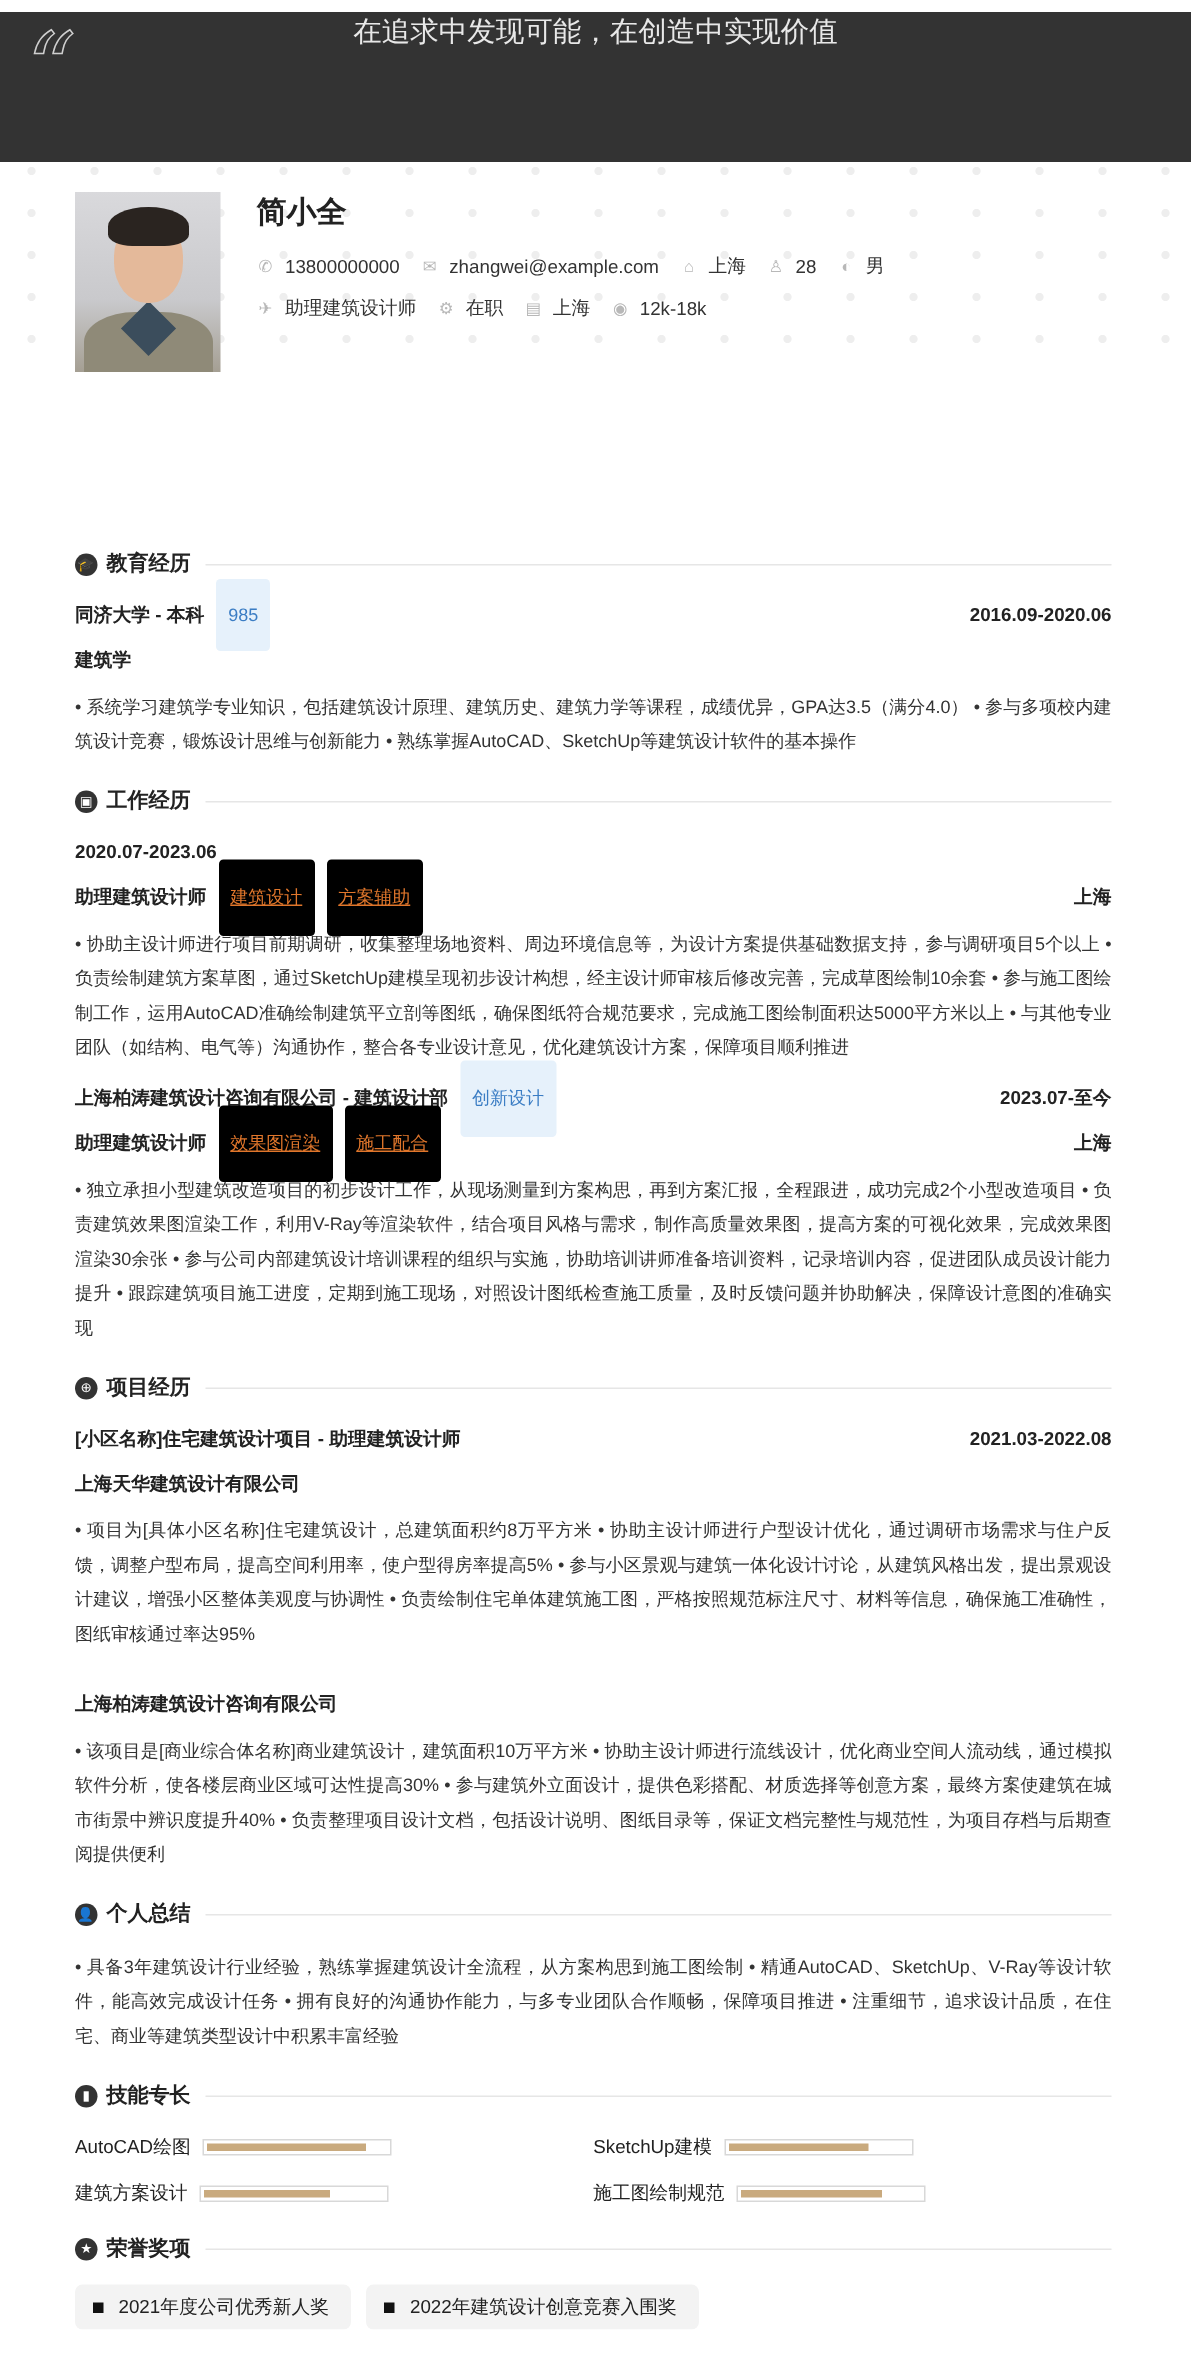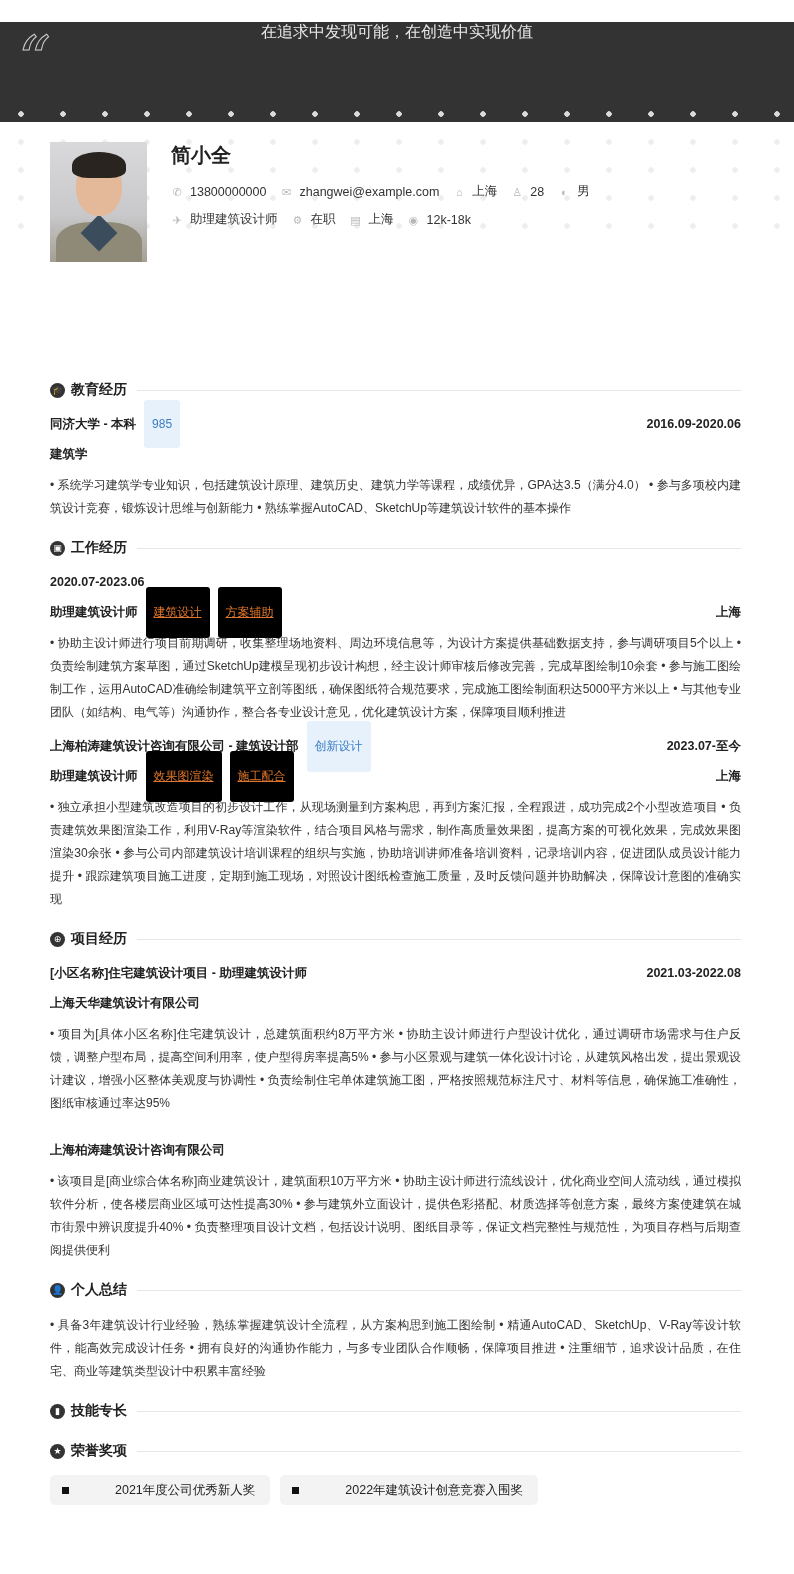--- a/index.html
+++ b/index.html
@@ -2,21 +2,21 @@
 <html><head>
 <meta charset="utf-8">
 <style>
   * { box-sizing: border-box; margin: 0; padding: 0; }
   html, body { width: 794px; background: #ffffff; }
   body { font-family: "Liberation Sans", "DejaVu Sans", sans-serif; color: #222; font-size: 12px; }
 
   .header { position: relative; height: 100px; background: #333333; text-align: center; }
   .header .quote { position: absolute; left: 18px; top: 6px; font-family: "DejaVu Serif", serif; font-size: 64px; color: transparent; -webkit-text-stroke: 1px #cfcfcf; line-height: 1; font-style: italic; }
   .header .title { padding-top: 26px; font-size: 17px; color: #d6b98c; letter-spacing: 1px; }
-  .header .subtitle { margin-top: 22px; font-size: 16px; color: #e8e8e8; }
+  .header .subtitle { margin-top: 8px; font-size: 19px; color: #e8e8e8; }
 
   .dots { position: absolute; top: 100px; left: 0; width: 794px; height: 150px;
     background-image: radial-gradient(circle, #ececec 2.5px, transparent 3px);
     background-size: 42px 28px; opacity: 0.9; z-index: 0; }
 
   .profile { position: relative; z-index: 1; display: flex; padding: 20px 50px 0 50px; height: 250px; }
   .photo { width: 97px; height: 120px; background: linear-gradient(180deg, #d9d9dc 0%, #c9c9cc 60%, #a59f93 100%); position: relative; overflow: hidden; }
   .photo .face { position: absolute; left: 26px; top: 18px; width: 46px; height: 56px; border-radius: 45% 45% 48% 48%; background: #e4b99a; }
   .photo .hair { position: absolute; left: 22px; top: 10px; width: 54px; height: 26px; border-radius: 50% 50% 30% 30%; background: #2a2420; }
   .photo .body { position: absolute; left: 6px; top: 80px; width: 86px; height: 50px; border-radius: 40% 40% 0 0; background: #8f8a78; }
@@ -43,21 +43,21 @@
   .tag.blue { background: #e6f1fb; color: #3b7dc4; }
   .tag.orange { background: #000000; color: #e0762b; margin-left: 8px; text-decoration: underline; }
   .desc { font-size: 12px; line-height: 23px; color: #333; margin-top: 9px; text-align: justify; }
 
   .skills { display: grid; grid-template-columns: 1fr 1fr; row-gap: 14px; margin-top: 14px; }
   .skill { display: flex; align-items: center; font-size: 12.5px; color: #222; }
   .bar { width: 126px; height: 11px; border: 1px solid #d8d8d8; margin-left: 8px; padding: 2px; }
   .bar .fill { height: 100%; background: #c9aa7e; }
 
   .awards { display: flex; margin-top: 12px; }
-  .award { display: flex; align-items: center; background: #f3f3f3; border-radius: 5px; padding: 0 15px 0 12px; height: 30px; margin-right: 10px; font-size: 12.5px; color: #222; gap: 36px; }
+  .award { display: flex; align-items: center; background: #f3f3f3; border-radius: 5px; padding: 0 15px 0 12px; height: 30px; margin-right: 10px; font-size: 12.5px; color: #222; }
   .award .sq { width: 7px; height: 7px; background: #111; margin-right: 10px; }
 </style>
 </head>
 <body>
 
 <div class="header">
   <div class="quote">“</div>
   <div class="subtitle">在追求中发现可能，在创造中实现价值</div>
 </div>
 
@@ -212,20 +212,46 @@
       </div>
     <div class="desc" style="margin-top:12px;">• 具备3年建筑设计行业经验，熟练掌握建筑设计全流程，从方案构思到施工图绘制 • 精通AutoCAD、SketchUp、V-Ray等设计软件，能高效完成设计任务 • 拥有良好的沟通协作能力，与多专业团队合作顺畅，保障项目推进 • 注重细节，追求设计品质，在住宅、商业等建筑类型设计中积累丰富经验</div>
   </div>
 
   <div class="section">
     <div class="sec-head">
         <span class="sic">▮</span>
         <span class="stitle">技能专长</span>
         <span class="sline"></span>
       </div>
+    <div class="skills">
+      <div class="skill">
+          <span>AutoCAD绘图</span>
+          <div class="bar">
+            <div class="fill" style="width: 88%;"></div>
+          </div>
+        </div>
+      <div class="skill">
+          <span>SketchUp建模</span>
+          <div class="bar">
+            <div class="fill" style="width: 78%;"></div>
+          </div>
+        </div>
+      <div class="skill">
+          <span>建筑方案设计</span>
+          <div class="bar">
+            <div class="fill" style="width: 70%;"></div>
+          </div>
+        </div>
+      <div class="skill">
+          <span>施工图绘制规范</span>
+          <div class="bar">
+            <div class="fill" style="width: 78%;"></div>
+          </div>
+        </div>
+    </div>
   </div>
 
   <div class="section">
     <div class="sec-head">
         <span class="sic">★</span>
         <span class="stitle">荣誉奖项</span>
         <span class="sline"></span>
       </div>
     <div class="awards">
       <div class="award">

